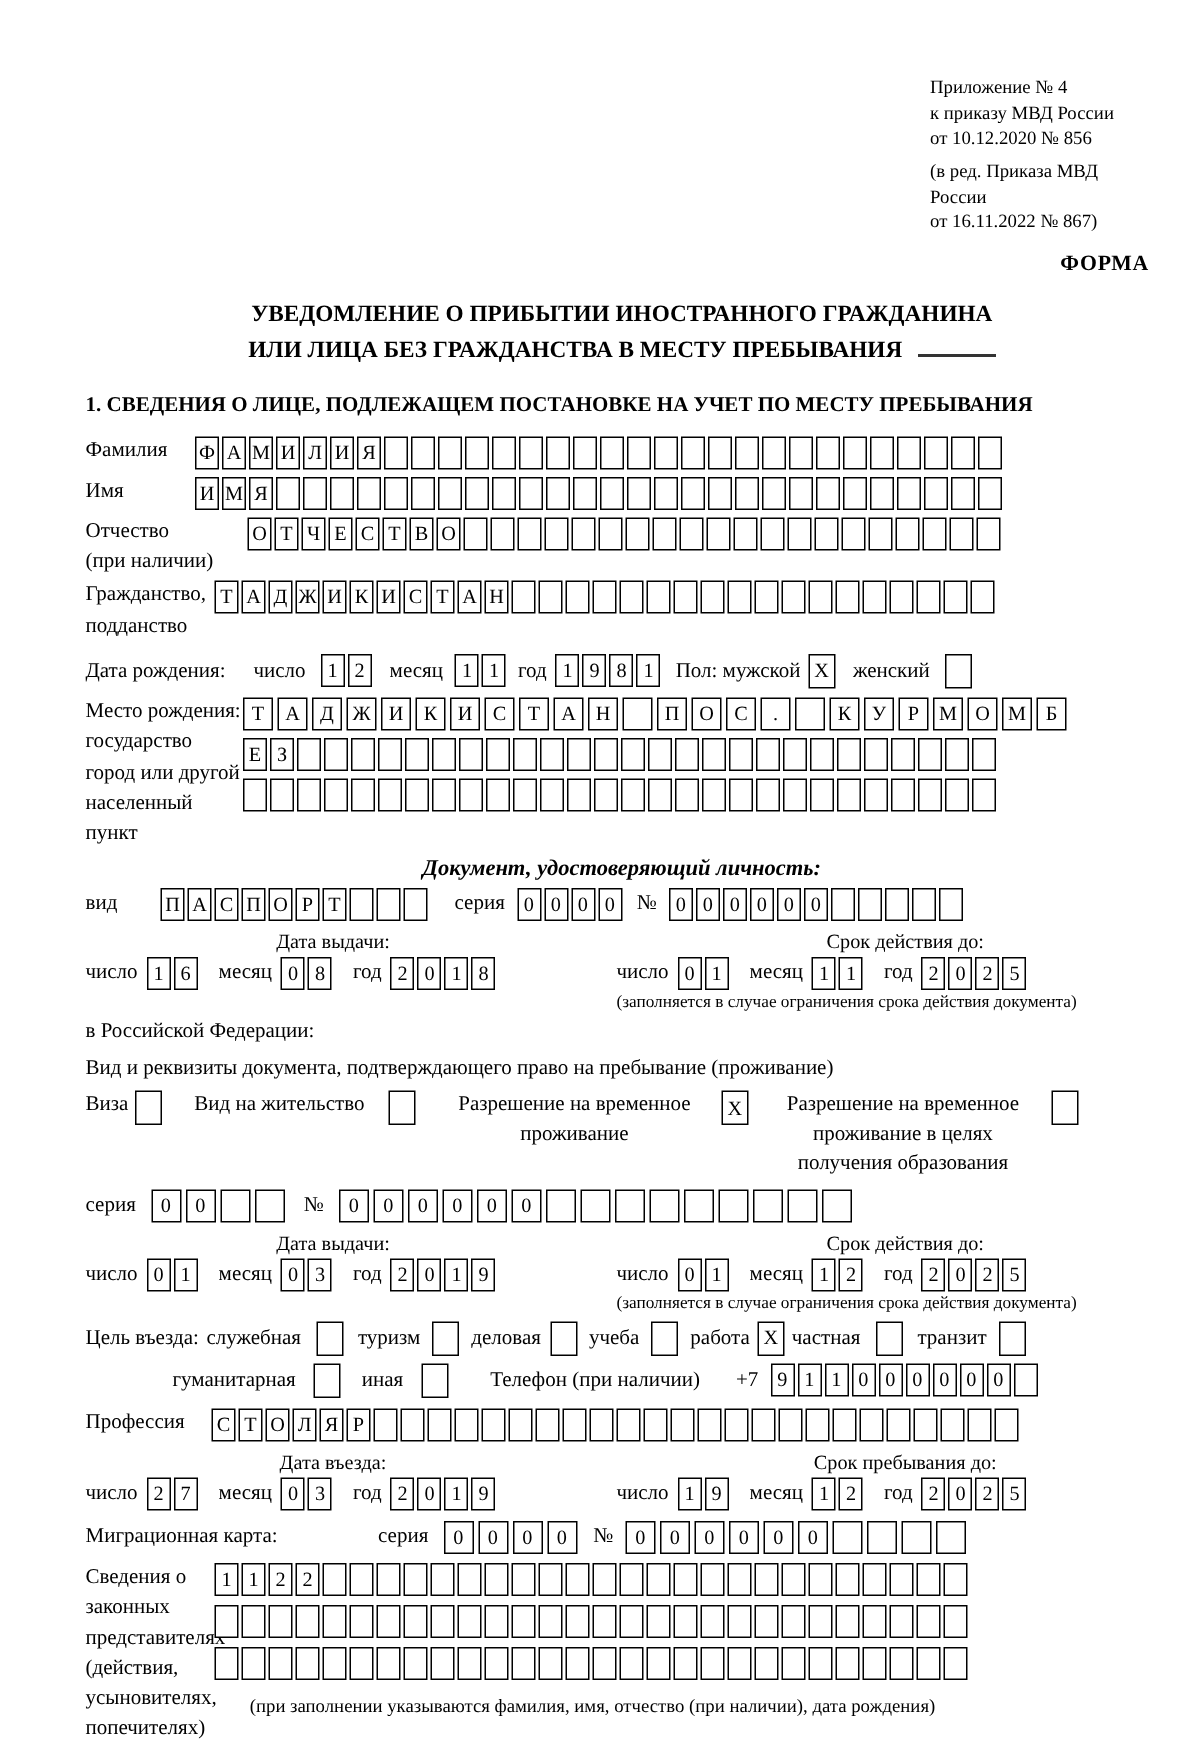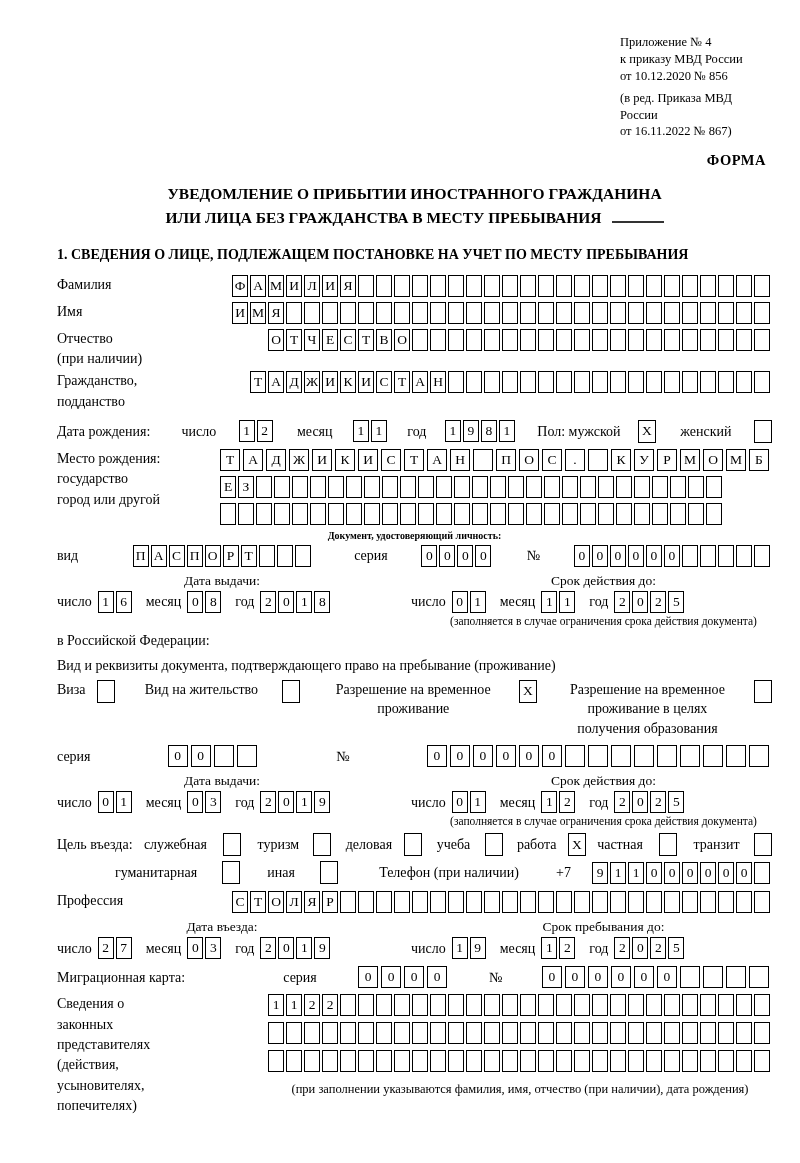--- a/index.html
+++ b/index.html
@@ -1,49 +1,49 @@
 <!DOCTYPE html>
 <html><head>
 <meta charset="utf-8">
 <style>
   * { margin:0; padding:0; box-sizing:border-box; }
   html,body { background:#ffffff; }
   body { width:800px; height:1163px; font-family:"Liberation Serif", serif; color:#000; }
-  .page { width:800px; height:1163px; padding:34px 28px 10px 57px; overflow:hidden; background:#fff; }
+  .page { width:800px; height:1163px; padding:50px 28px 10px 57px; overflow:hidden; background:#fff; }
 
   .hdr { margin-left:563px; font-size:12.5px; line-height:1.35; }
   .hdr .ed { margin-top:5px; }
   .forma { text-align:right; font-weight:bold; font-size:14.5px; margin-top:12px; padding-right:6px; letter-spacing:.5px; }
 
   .title { text-align:center; font-weight:bold; font-size:15.5px; line-height:1.5; margin-top:13px; }
   .uline { display:inline-block; width:52px; border-bottom:2px solid #333; height:.9em; margin-left:10px; }
 
   .sec { font-weight:bold; font-size:14px; margin-top:18px; }
 
-  .row { display:flex; align-items:flex-start; margin-top:5px;justify-content:space-between; }
+  .row { display:flex; align-items:flex-start; margin-top:5px; }
   .vc { align-items:center; }
   .lbl { font-size:14px; line-height:1.42; flex:none; }
   .cells { display:flex; flex:none; }
   .cell { flex:none; width:16px; height:22px; border:1.5px solid #000; margin-right:2px;
           display:inline-flex; align-items:center; justify-content:center;
           font-size:13.5px; background:#fff; }
   .widecells .cell { width:20px; margin-right:3px; }
   .chk { flex:none; width:18px; height:23px; border:1.5px solid #000; display:inline-flex;
          align-items:center; justify-content:center; font-size:13.5px; background:#fff; }
 
-  .dochdr { text-align:center; font-weight:bold; font-size:10px; margin-top:5px; }
+  .dochdr { text-align:center; font-weight:bold; font-size:15px; margin-top:5px;font-style:italic; }
 
   .daterow { display:flex; margin-top:6px;gap:24px; }
   .datecol-l { width:330px; flex:none; }
   .datecol-r { width:385px; flex:none; }
   .datehdr { text-align:center; font-size:13.5px; margin-bottom:2px; }
   .dateline { display:flex; align-items:center; }
   .dateline .lbl { margin-right:6px; }
   .dateline .cells { margin-right:12px; }
-  .note { font-size:11.5px; text-align:center; margin-top:2px; }
+  .note { font-size:11.5px; margin-top:2px; }
 
   .permits { margin-top:4px; }
   .permits .lbl { line-height:1.4; }
   .ctr { text-align:center; }
 
   .repfoot { font-size:12.5px; margin-top:10px; text-align:center; }
   .stack > div { line-height:1.45; }
 </style>
 </head>
 <body>
@@ -236,20 +236,21 @@
     <div class="chk">X</div>
     <span class="lbl" style="margin:0 10px 0 12px">женский</span>
     <div class="chk"></div>
   </div>
 
   <div class="row" style="margin-top:6px">
     <div class="stack" style="width:105px">
       <div class="lbl">Место рождения:</div>
       <div class="lbl">государство</div>
       <div class="lbl">город или другой</div>
+      <div class="lbl">населенный пункт</div>
     </div>
     <div>
       <div class="cells widecells">
           <span class="cell">Т</span>
           <span class="cell">А</span>
           <span class="cell">Д</span>
           <span class="cell">Ж</span>
           <span class="cell">И</span>
           <span class="cell">К</span>
           <span class="cell">И</span>

